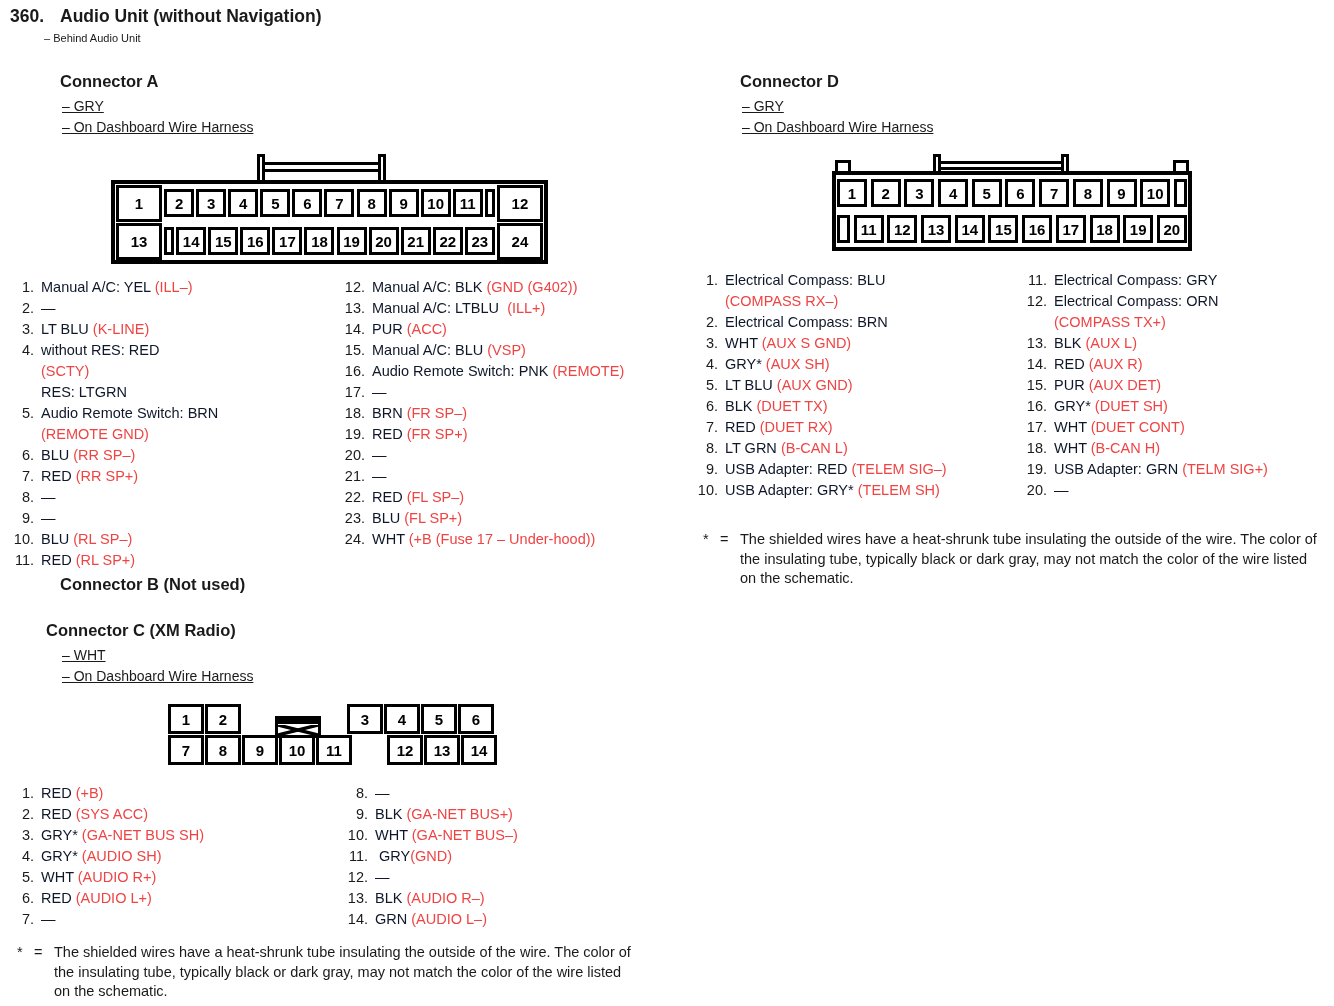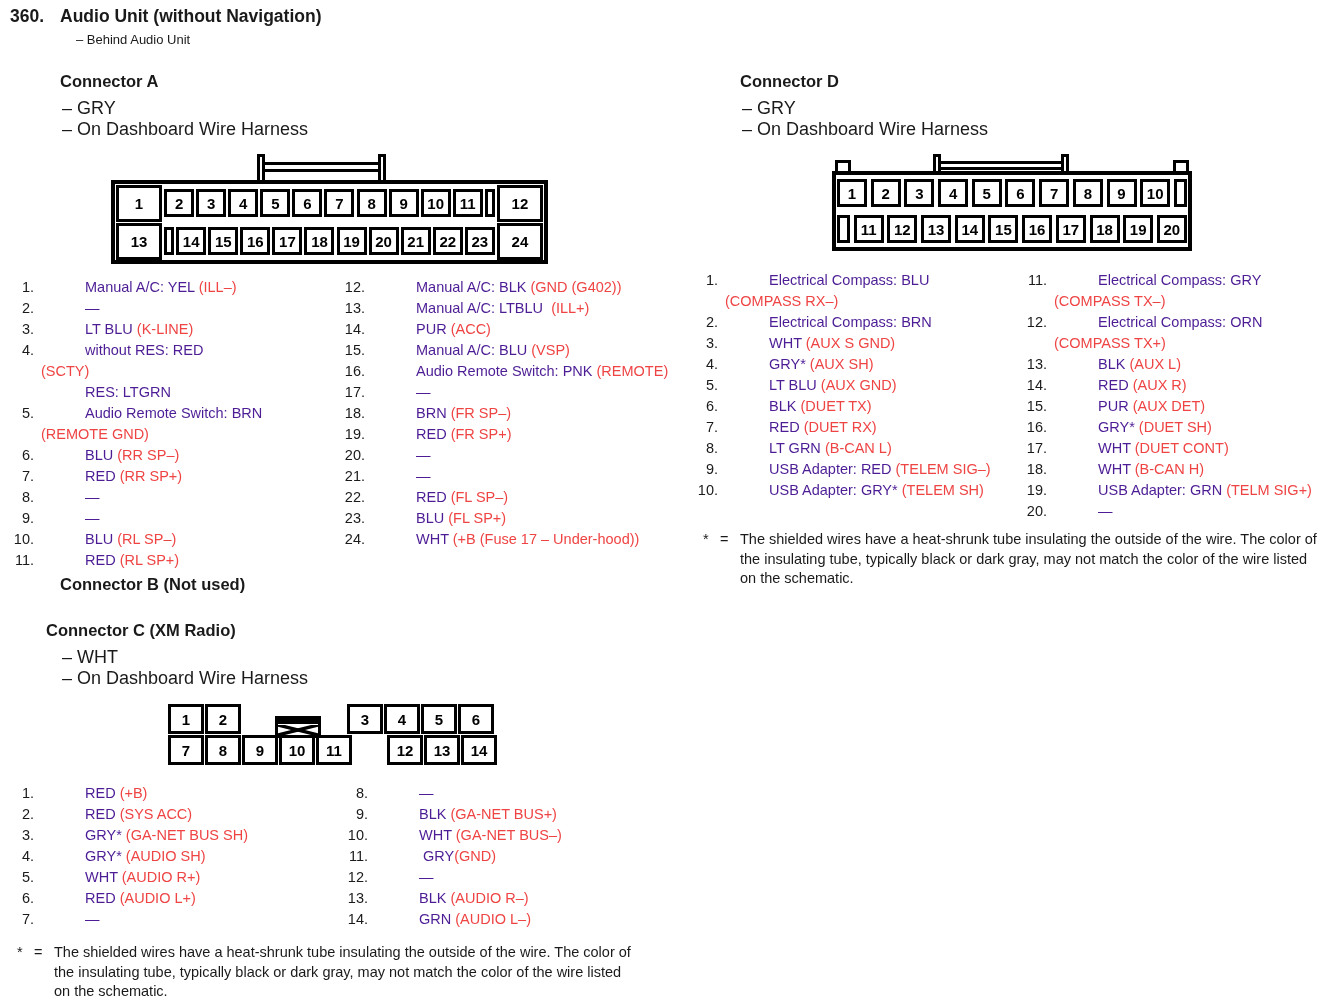--- a/index.html
+++ b/index.html
@@ -1,29 +1,29 @@
 <!DOCTYPE html>
 <html><head>
 <meta charset="utf-8">
 <style>
   html,body{margin:0;padding:0;background:#fff;}
   #page{position:relative;width:1334px;height:1006px;background:#ffffff;overflow:hidden;
         font-family:"Liberation Sans",sans-serif;color:#1a1a1a;}
   .abs{position:absolute;}
-  .blk{color:#4c1d95;margin-left:44px;}
+  .blk{color:#0f172a;}
   .blue{color:#ef4444;}
 
   
   .pg-num{left:10px;top:6px;font-size:17.5px;font-weight:bold;}
   .pg-title{left:60px;top:6px;font-size:17.5px;font-weight:bold;text-align:right;}
-  .pg-sub{left:76px;top:32px;font-size:13px;}
+  .pg-sub{left:44px;top:32px;font-size:11px;}
 
   
   .sec-title{font-size:16.5px;font-weight:bold;}
-  .sec-note{font-size:18px;}
+  .sec-note{font-size:14px;text-decoration:underline;}
 
   
   .pinlist{position:absolute;font-size:14.5px;}
   .pin-line{display:flex;line-height:21px;white-space:nowrap;}
   .pin-num{flex:none;width:26px;text-align:right;padding-right:7px;color:#1a1a1a;}
   .pin-text{white-space:pre;}
 
   
   .fn{position:absolute;display:flex;font-size:14.5px;line-height:19.5px;}
   .fn-star{flex:none;width:17px;text-align:left;padding-left:3px;}
@@ -321,24 +321,20 @@
         <span class="pin-num">10.</span>
         <span class="pin-text"><span class="blk">USB Adapter: GRY* </span><span class="blue">(TELEM SH)</span></span>
       </div>
     </div>
   <div class="pinlist" style="left:1021px;top:270px;width:312px;">
       <div class="pin-line">
         <span class="pin-num">11.</span>
         <span class="pin-text"><span class="blk">Electrical Compass: GRY</span></span>
       </div>
       <div class="pin-line">
-        <span class="pin-num"></span>
-        <span class="pin-text"><span class="blue">(COMPASS TX–)</span></span>
-      </div>
-      <div class="pin-line">
         <span class="pin-num">12.</span>
         <span class="pin-text"><span class="blk">Electrical Compass: ORN</span></span>
       </div>
       <div class="pin-line">
         <span class="pin-num"></span>
         <span class="pin-text"><span class="blue">(COMPASS TX+)</span></span>
       </div>
       <div class="pin-line">
         <span class="pin-num">13.</span>
         <span class="pin-text"><span class="blk">BLK </span><span class="blue">(AUX L)</span></span>

